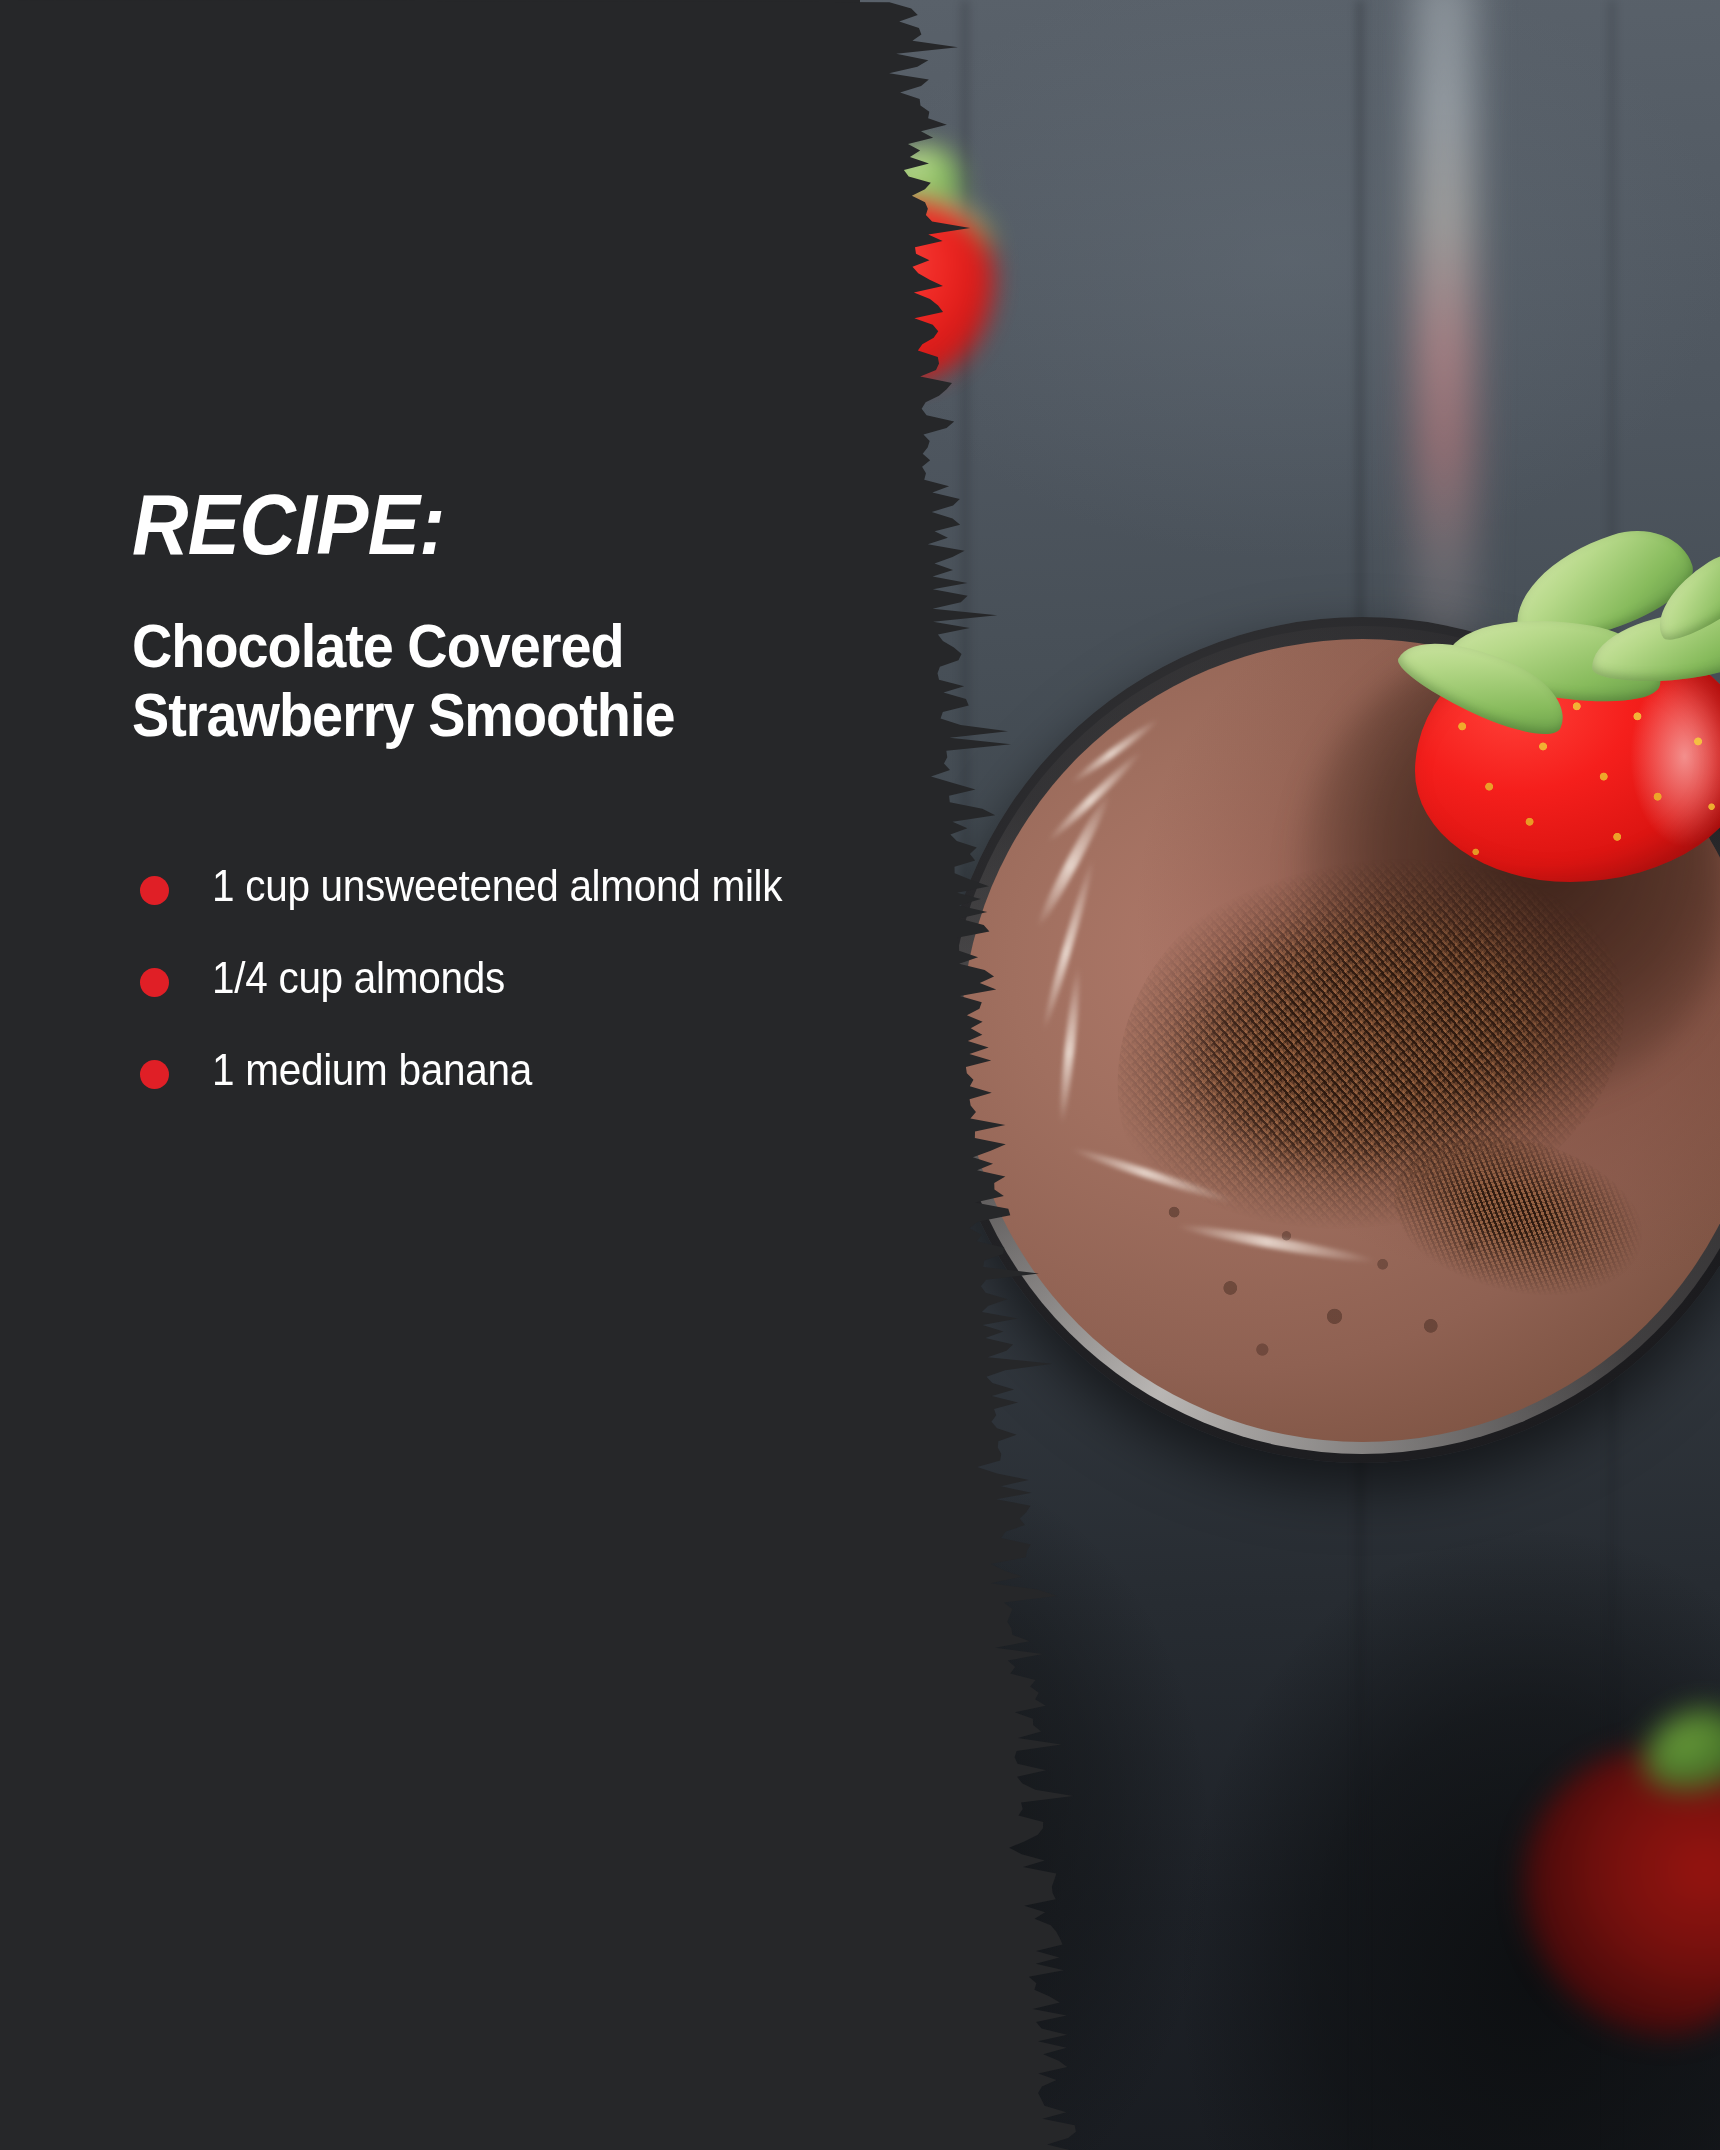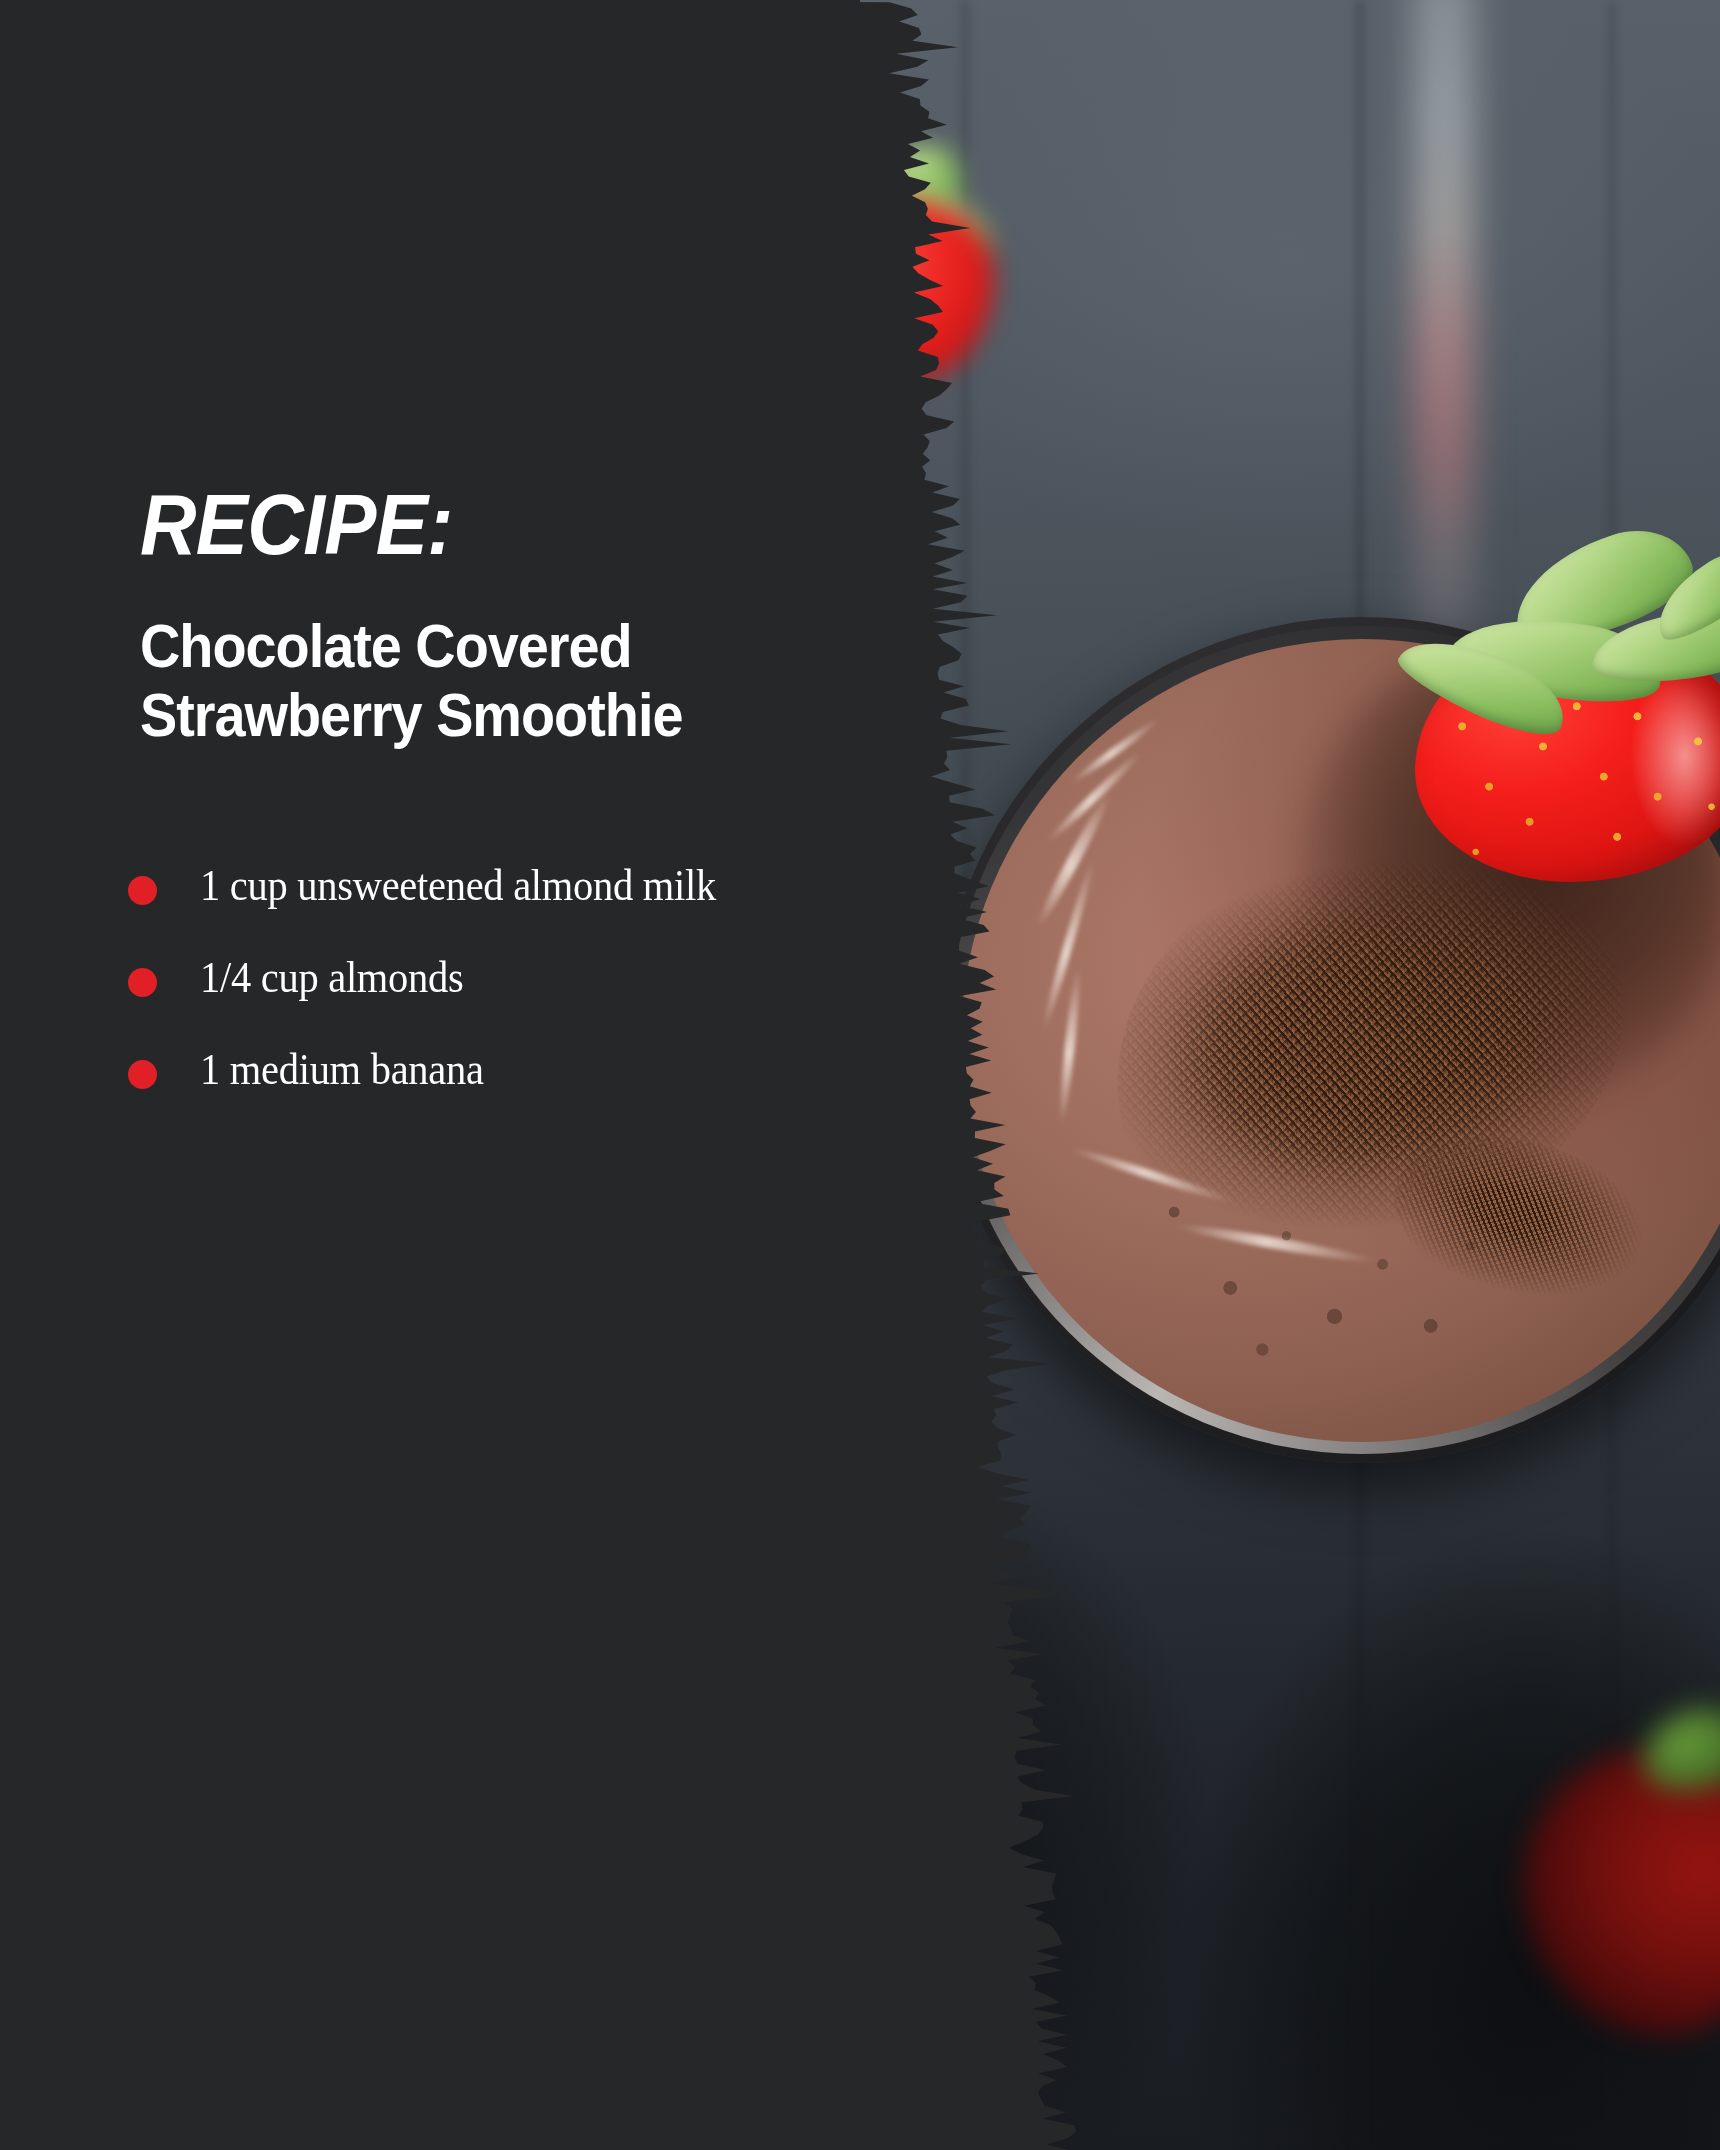--- a/index.html
+++ b/index.html
@@ -323,21 +323,20 @@
     height: 2151px;
     pointer-events: none;
   }
 
   
   .panel {
     position: absolute;
     left: 0; top: 0;
     width: 860px;
     height: 2151px;
-    margin-left: 8px;
   }
   .kicker {
     position: absolute;
     left: 132px;
     top: 482px;
     font-size: 85px;
     line-height: 1;
     font-weight: 700;
     font-style: italic;
     color: #ffffff;
@@ -355,27 +354,26 @@
     line-height: 1.12;
     font-weight: 700;
     color: #ffffff;
     letter-spacing: -1.1px;
     transform: scaleX(0.9);
     transform-origin: left top;
   }
 
   .ingredients {
     position: absolute;
-    left: 120px;
+    left: 140px;
     top: 860px;
     width: 724px;
     margin: 0;
     padding: 0;
     list-style: none;
-    font-family: Liberation Serif, serif;
   }
   .ing {
     position: relative;
     padding-left: 72px;
     margin-bottom: 39px;
     min-height: 40px;
   }
   .ing .dot {
     position: absolute;
     left: 0;

